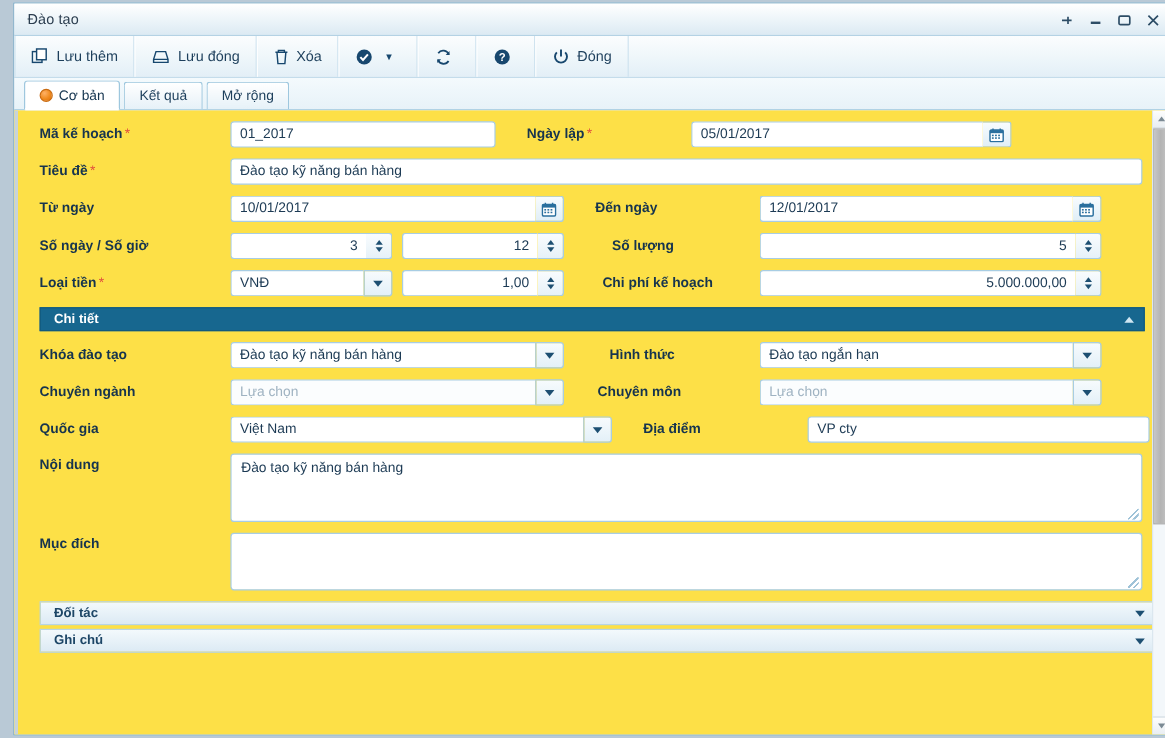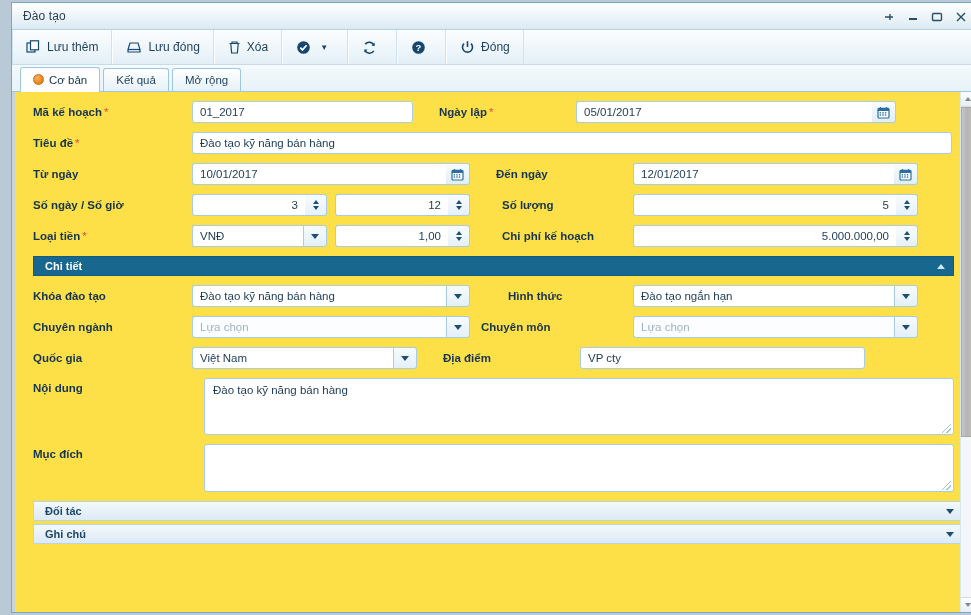--- a/index.html
+++ b/index.html
@@ -181,21 +181,21 @@
     font-size: 11.5px; color: #1c3a54; padding: 5px 8px;
     position: relative; overflow: hidden;
   }
   .ta .grip {
     position: absolute; right: 2px; bottom: 1px;
     width: 9px; height: 9px;
     background:
       linear-gradient(135deg, transparent 45%, #9fc3d8 45%, #9fc3d8 55%, transparent 55%),
       linear-gradient(135deg, transparent 70%, #9fc3d8 70%, #9fc3d8 80%, transparent 80%);
   }
-  .tarow { display: flex; margin-bottom: 9px; gap: 12px; }
+  .tarow { display: flex; margin-bottom: 9px; }
   .tarow .lbl { padding-top: 4px; }
 </style>
 </head>
 <body>
 
 <div class="window">
 
   <div class="titlebar">
     <div class="title">Đào tạo</div>
     <div class="winbtns">
@@ -317,21 +317,21 @@
       <div class="row">
         <div class="lbl">
           <span>Mã kế hoạch</span><span class="req">*</span>
         </div>
         <div class="fld">
           <div class="inp" style="width:221px">01_2017</div>
         </div>
         <div class="lbl" style="width:163px;padding-left:26px">
           <span>Ngày lập</span><span class="req">*</span>
         </div>
-        <div class="fld combo" style="width:320px">
+        <div class="fld combo" style="width:267px">
           <div class="inp">05/01/2017</div>
           <div class="datebtn">
             <svg width="13" height="13" viewBox="0 0 13 13">
                 <rect x="1" y="2.4" width="11" height="9.6" rx="1" stroke="#2a6f9e" stroke-width="1.2" fill="#fff"></rect>
                 <rect x="1" y="2.4" width="11" height="2.6" fill="#2a6f9e"></rect>
                 <line x1="3.5" y1="1" x2="3.5" y2="3" stroke="#2a6f9e" stroke-width="1.2"></line>
                 <line x1="9.5" y1="1" x2="9.5" y2="3" stroke="#2a6f9e" stroke-width="1.2"></line>
                 <g fill="#2a6f9e">
                   <rect x="2.6" y="6.2" width="1.5" height="1.3"></rect>
                   <rect x="5.2" y="6.2" width="1.5" height="1.3"></rect>
@@ -406,21 +406,21 @@
             <span class="tri-d sm"></span>
           </div>
         </div>
         <div class="fld combo" style="width:135px;margin-left:8px">
           <div class="inp num">12</div>
           <div class="spin">
             <span class="tri-u sm"></span>
             <span class="tri-d sm"></span>
           </div>
         </div>
-        <div class="lbl" style="width:163px;padding-left:32px">Số lượng</div>
+        <div class="lbl" style="width:163px;padding-left:40px">Số lượng</div>
         <div class="fld combo" style="width:285px">
           <div class="inp num">5</div>
           <div class="spin">
             <span class="tri-u sm"></span>
             <span class="tri-d sm"></span>
           </div>
         </div>
       </div>
 
       <div class="row">
@@ -473,32 +473,32 @@
       </div>
 
       <div class="row">
         <div class="lbl">Chuyên ngành</div>
         <div class="fld combo" style="width:278px">
           <div class="inp ph">Lựa chọn</div>
           <div class="cbtn">
             <span class="tri-d"></span>
           </div>
         </div>
-        <div class="lbl" style="width:163px;padding-left:11px">Chuyên môn</div>
+        <div class="lbl" style="width:163px;padding-left:28px">Chuyên môn</div>
         <div class="fld combo" style="width:285px">
           <div class="inp ph">Lựa chọn</div>
           <div class="cbtn">
             <span class="tri-d"></span>
           </div>
         </div>
       </div>
 
       <div class="row">
         <div class="lbl">Quốc gia</div>
-        <div class="fld combo" style="width:225px">
+        <div class="fld combo" style="width:318px">
           <div class="inp">Việt Nam</div>
           <div class="cbtn">
             <span class="tri-d"></span>
           </div>
         </div>
         <div class="lbl" style="width:163px;padding-left:26px">Địa điểm</div>
         <div class="fld" style="width:285px">
           <div class="inp" style="width:285px">VP cty</div>
         </div>
       </div>

